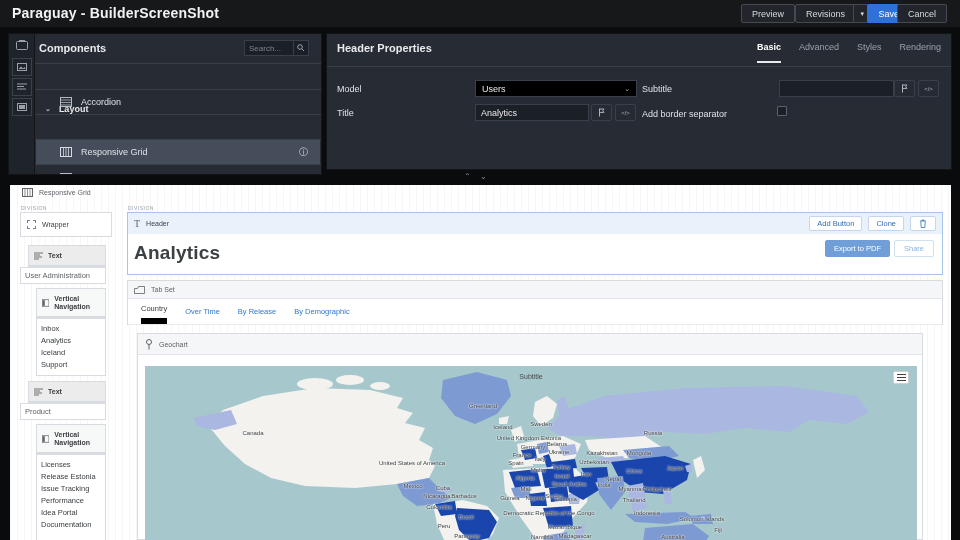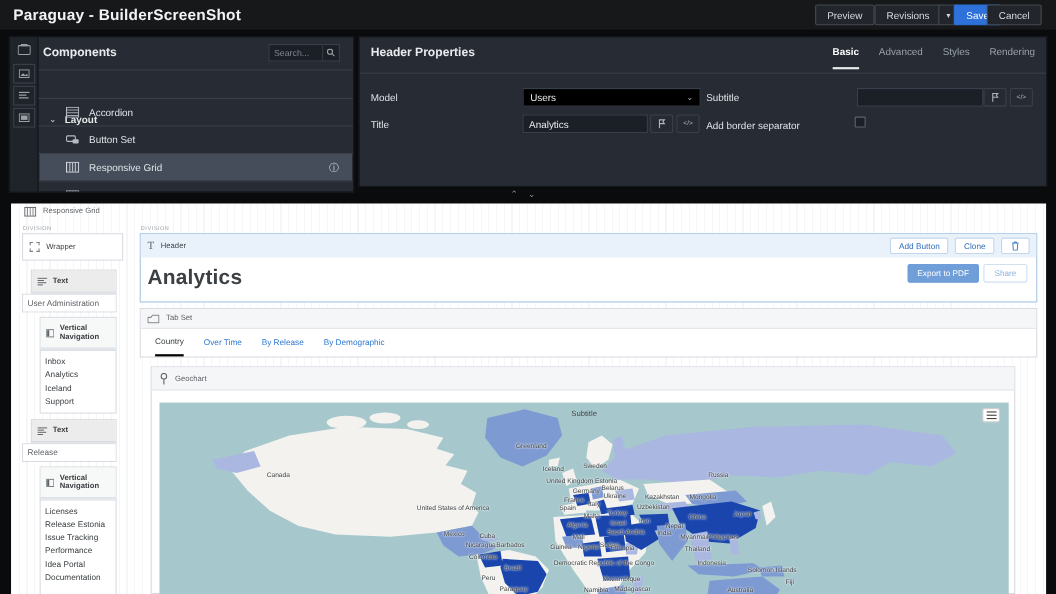--- a/index.html
+++ b/index.html
@@ -83,21 +83,21 @@
   #export-pdf-btn { position:absolute; right:52px; top:6px; height:17px; background:#6f9ed8; border:1px solid #6f9ed8; border-radius:2px;
     color:#fff; font-size:7.5px; display:flex; align-items:center; padding:0 8px; cursor:pointer; }
   #share-btn { position:absolute; right:8px; top:6px; height:17px; background:#fff; border:1px solid #cfe0ef; border-radius:2px;
     color:#8fb4dc; font-size:7.5px; display:flex; align-items:center; padding:0 9px; cursor:pointer; }
 
   
   #tabset-comp { position:absolute; left:117px; top:95px; width:816px; height:45px; border:1px solid #d8dce2; background:#fff; }
   #tabset-head { height:18px; background:#f5f6f7; border-bottom:1px solid #e3e6ea; display:flex; align-items:center; gap:6px; padding:0 6px; }
   #tabs-row { position:relative; height:26px; display:flex; align-items:center; gap:18px; padding:0 13px; border-bottom:1px solid #e8eaed; }
   .ctab { font-size:7.5px; color:#2e78d2; cursor:pointer; height:100%; display:flex; align-items:center; }
-  .ctab.active { color:#3c4043; border-bottom:2px solid #000000; }
+  .ctab.active { color:#3c4043; border-bottom:6px solid #000000; }
 
   
   #geochart-comp { position:absolute; left:127px; top:148px; width:786px; height:207px; border:1px solid #d8dce2; background:#fff; }
   #geochart-head { height:21px; background:#f5f6f7; border-bottom:1px solid #e3e6ea; display:flex; align-items:center; gap:6px; padding:0 7px; }
   #map { position:absolute; left:7px; top:32px; width:772px; height:175px; background:var(--map-water,#a6c8cd); overflow:hidden; }
   #map svg { position:absolute; left:0; top:0; }
   .m-none { fill:var(--map-none,#f3f2ee); } .m-light { fill:var(--map-light,#aab7e0); }
   .m-med { fill:var(--map-med,#7e9ad2); } .m-dark { fill:var(--map-dark,#1a45ad); }
   .map-label { position:absolute; transform:translate(-50%,-50%); font-size:6px; color:#3d4043; white-space:nowrap;
     text-shadow:0 0 2px #fff, 0 0 2px #fff; pointer-events:none; }
@@ -161,27 +161,20 @@
   </div>
   <div class="hline" style="top:55px;"></div>
   <div class="comp-item" style="top:56px;">
     <svg class="cicon" viewBox="0 0 12 10">
         <rect x="0.5" y="0.5" width="11" height="9" fill="none" stroke="#b6bcc4"></rect>
         <path d="M1 3h10 M1 5.5h10 M1 8h10" stroke="#b6bcc4" stroke-width="0.8"></path>
       </svg>
     <span>Accordion</span>
   </div>
   <div class="hline" style="top:80px;"></div>
-  <div class="comp-item" style="top:81px;">
-    <svg class="cicon" viewBox="0 0 12 10">
-        <rect x="0.5" y="1.5" width="8" height="5" rx="1" fill="none" stroke="#b6bcc4"></rect>
-        <rect x="6" y="4.5" width="5.5" height="4" rx="1" fill="#b6bcc4"></rect>
-      </svg>
-    <span>Button Set</span>
-  </div>
   <div class="hline" style="top:105px;"></div>
   <div class="comp-item hl" style="top:106px;">
     <svg class="cicon" viewBox="0 0 12 10">
         <rect x="0.5" y="0.5" width="11" height="9" fill="none" stroke="#d6dae0"></rect>
         <path d="M3.5 1v8 M6 1v8 M8.5 1v8" stroke="#d6dae0" stroke-width="0.8"></path>
       </svg>
     <span>Responsive Grid</span>
     <span class="info-glyph">ⓘ</span>
   </div>
   <div class="hline" style="top:130px;"></div>
@@ -278,21 +271,21 @@
 
   <div class="cbox" style="left:18px; top:196px; width:78px;">
     <div class="cbox-head" style="height:20px;">
       <svg width="9" height="8" viewBox="0 0 9 8">
           <path d="M0 1h9 M0 3h6 M0 5h8 M0 7h5" stroke="#5f6368" stroke-width="0.9"></path>
         </svg>
       <span class="cv-label">Text</span>
     </div>
   </div>
   <div class="cbox" style="left:10px; top:218px; width:86px;">
-    <div class="cbody">Release</div>
+    <div class="cbody">Product</div>
   </div>
 
   <div class="cbox" style="left:26px; top:239px; width:70px;">
     <div class="cbox-head light" style="height:28px;">
       <svg width="10" height="10" viewBox="0 0 10 10">
           <rect x="0.5" y="0.5" width="9" height="9" fill="none" stroke="#5f6368"></rect>
           <rect x="1.2" y="1.2" width="2.6" height="7.6" fill="#5f6368"></rect>
         </svg>
       <span class="cv-label" style="line-height:8px;">Vertical Navigation</span>
     </div>

